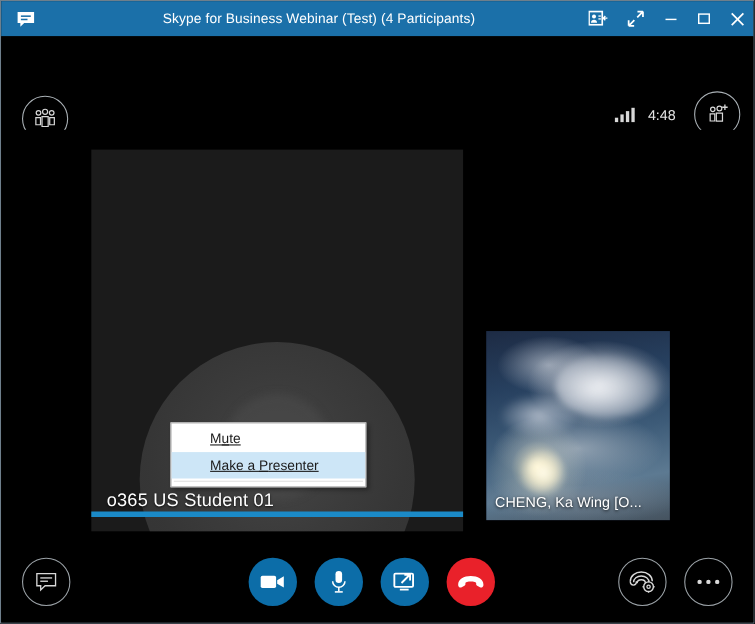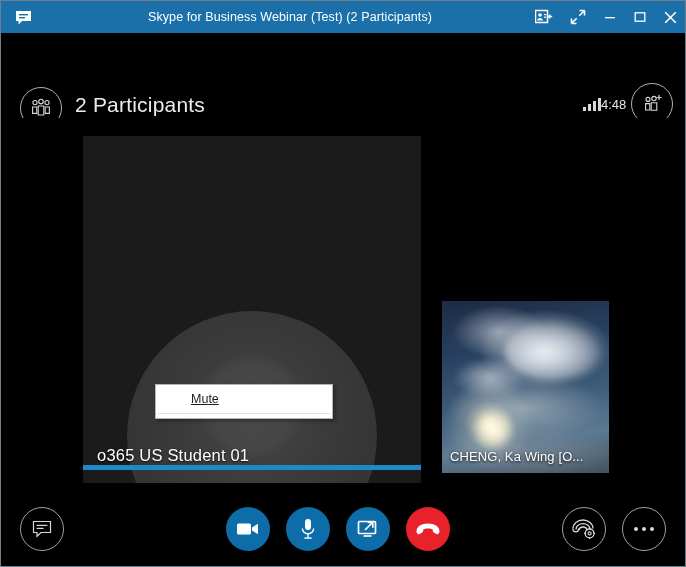--- a/index.html
+++ b/index.html
@@ -61,21 +61,21 @@
   }
   .hdr-title {
     position: absolute; left: 74px; top: 60px;
     color: #ececec;
     font-size: 21px;
     font-weight: 400;
     letter-spacing: .2px;
   }
   .hdr-right {
     position: absolute; right: 12px; top: 50px;
-    display: flex; align-items: center; 
+    display: flex; align-items: center; gap: 12px;
   }
   .signal { display: flex; align-items: flex-end; gap: 2px; height: 14px; }
   .signal i { display: block; width: 3px; background: #d8d8d8; }
   .signal i:nth-child(1) { height: 4px; }
   .signal i:nth-child(2) { height: 7px; }
   .signal i:nth-child(3) { height: 10px; }
   .signal i:nth-child(4) { height: 13px; }
   .timer { color: #e4e4e4; font-size: 13px; min-width: 30px; }
   .add-people-circle {
     width: 42px; height: 42px;
@@ -252,21 +252,21 @@
 <div id="app">
 
   <div class="titlebar">
     <div class="tb-applogo">
       <svg width="17" height="17" viewBox="0 0 17 17">
         <path d="M1 2h15v10H7l-3.5 3.4V12H1z" fill="#ffffff"></path>
         <rect x="4" y="5" width="9" height="1.4" fill="#1b70a9"></rect>
         <rect x="4" y="8" width="6" height="1.4" fill="#1b70a9"></rect>
       </svg>
     </div>
-    <div class="tb-title">Skype for Business Webinar (Test) (2 Participants)</div>
+    <div class="tb-title">Skype for Business Webinar (Test) (4 Participants)</div>
     <div class="tb-btns">
       <div class="tb-btn wide">
         <svg width="18" height="16" viewBox="0 0 18 16">
           <rect x="0.5" y="1.5" width="12" height="12" fill="none" stroke="#fff" stroke-width="1.5"></rect>
           <circle cx="5" cy="6" r="1.8" fill="#fff"></circle>
           <path d="M2.2 11.6c0-1.7 1.3-2.7 2.8-2.7s2.8 1 2.8 2.7z" fill="#fff"></path>
           <rect x="9" y="5" width="2.2" height="1.2" fill="#fff"></rect>
           <rect x="9" y="7.6" width="2.2" height="1.2" fill="#fff"></rect>
           <path d="M13.6 7.5h3.6M15.3 5.6l-1.9 1.9 1.9 1.9" fill="none" stroke="#fff" stroke-width="1.3"></path>
         </svg>
@@ -299,21 +299,20 @@
     <div class="hdr-people-circle">
       <svg width="22" height="20" viewBox="0 0 22 20">
         <circle cx="5" cy="4.6" r="2.1" fill="none" stroke="#d8d8d8" stroke-width="1.1"></circle>
         <circle cx="11" cy="3.6" r="2.3" fill="none" stroke="#d8d8d8" stroke-width="1.1"></circle>
         <circle cx="17" cy="4.6" r="2.1" fill="none" stroke="#d8d8d8" stroke-width="1.1"></circle>
         <path d="M2.6 9h4.2v6.4H2.6z" fill="none" stroke="#d8d8d8" stroke-width="1.1"></path>
         <path d="M8.2 8h5.6v9H8.2z" fill="none" stroke="#d8d8d8" stroke-width="1.1"></path>
         <path d="M15.2 9h4.2v6.4h-4.2z" fill="none" stroke="#d8d8d8" stroke-width="1.1"></path>
       </svg>
     </div>
-    <div class="hdr-title">2 Participants</div>
 
     <div class="hdr-right">
       <div class="signal">
         <i></i>
           <i></i>
           <i></i>
           <i></i>
       </div>
       <div class="timer">4:48</div>
       <div class="add-people-circle">
@@ -345,20 +344,23 @@
       <div class="name">CHENG, Ka Wing [O...</div>
     </div>
 
     <div class="ctxmenu">
 
       <div class="ctx-item">
         <span>M<u>u</u>te</span>
       </div>
 
 
+      <div class="ctx-item selected">
+        <span>Make a <u>P</u>resenter</span>
+      </div>
 
 
       <div class="ctx-sep"></div>
 
 
     </div>
   </div>
 
   <div class="toolbar">
 

